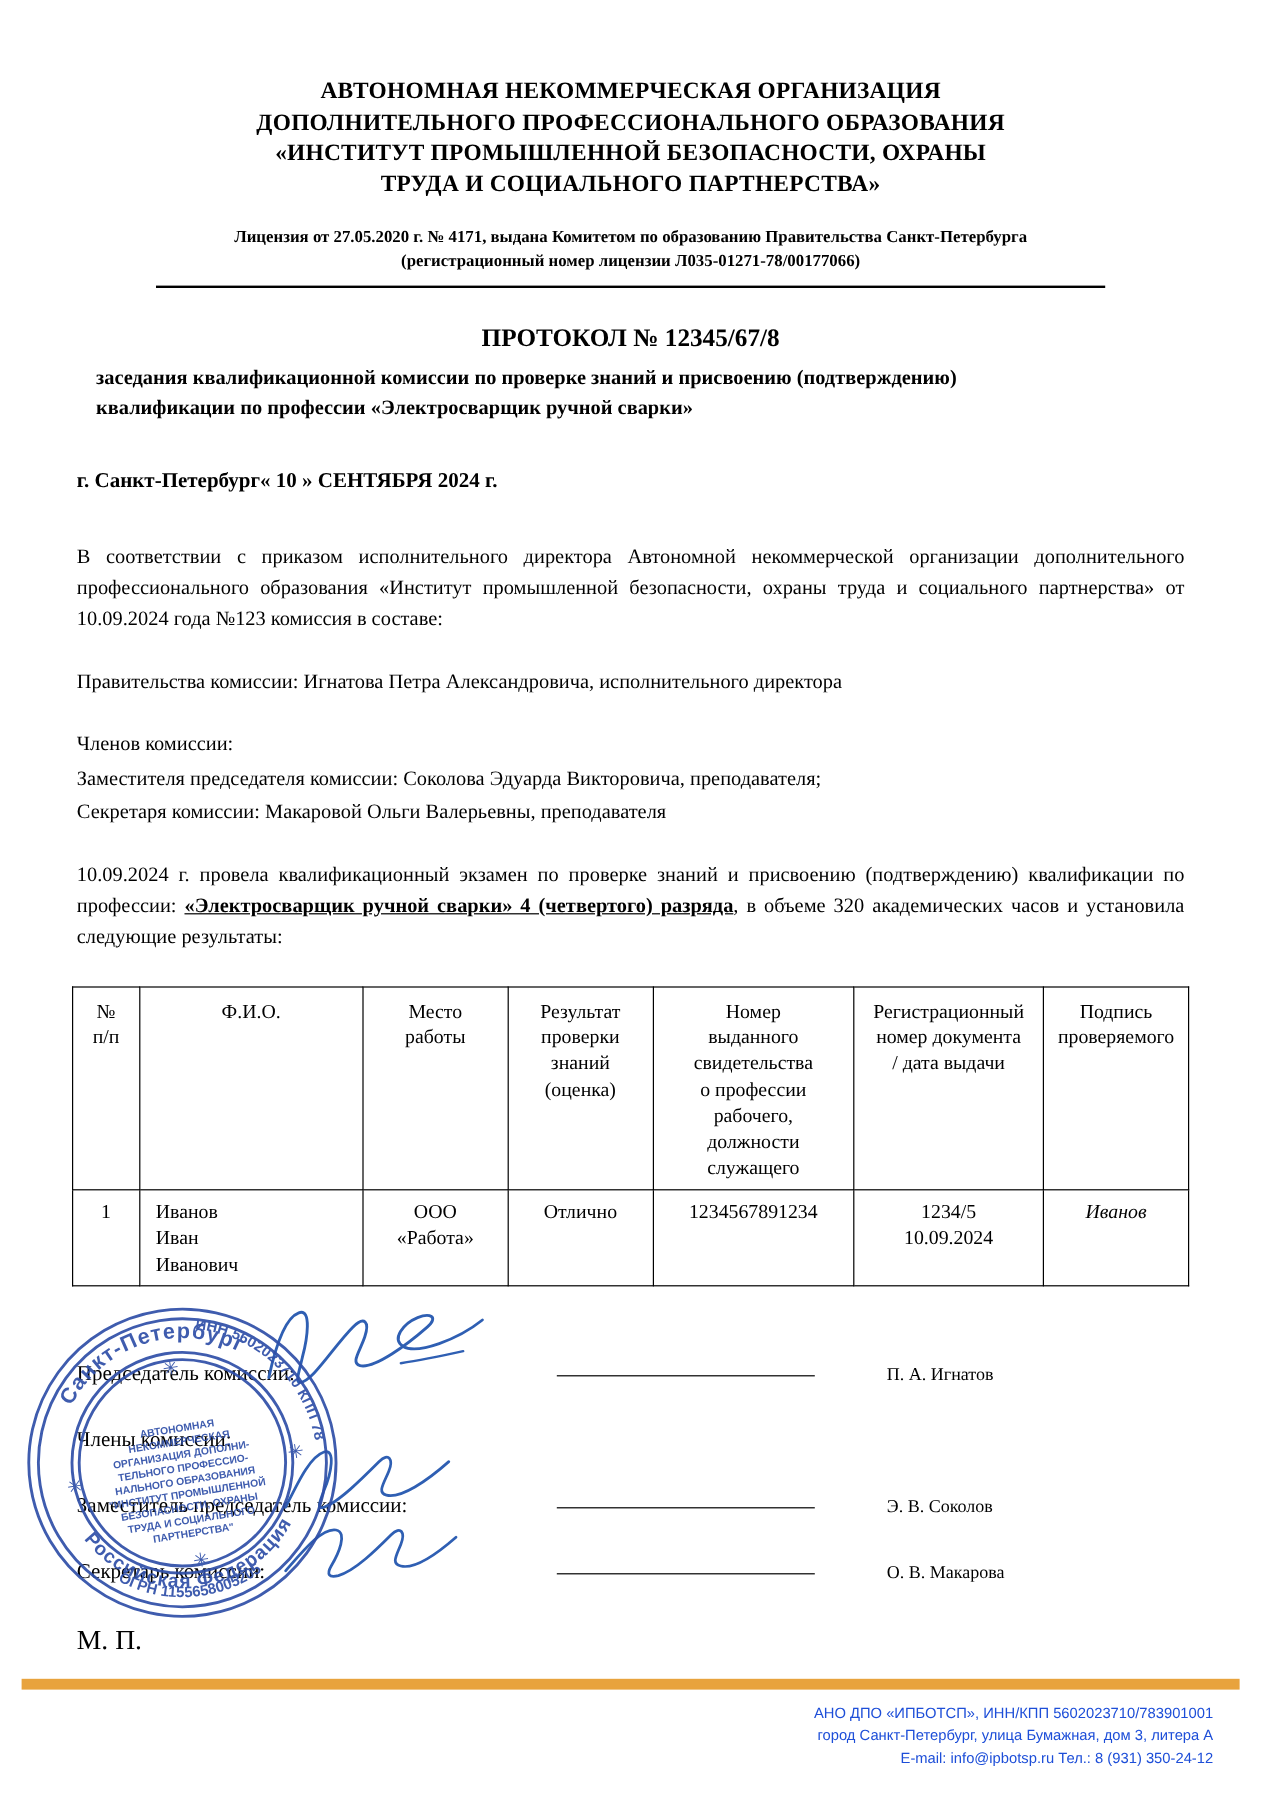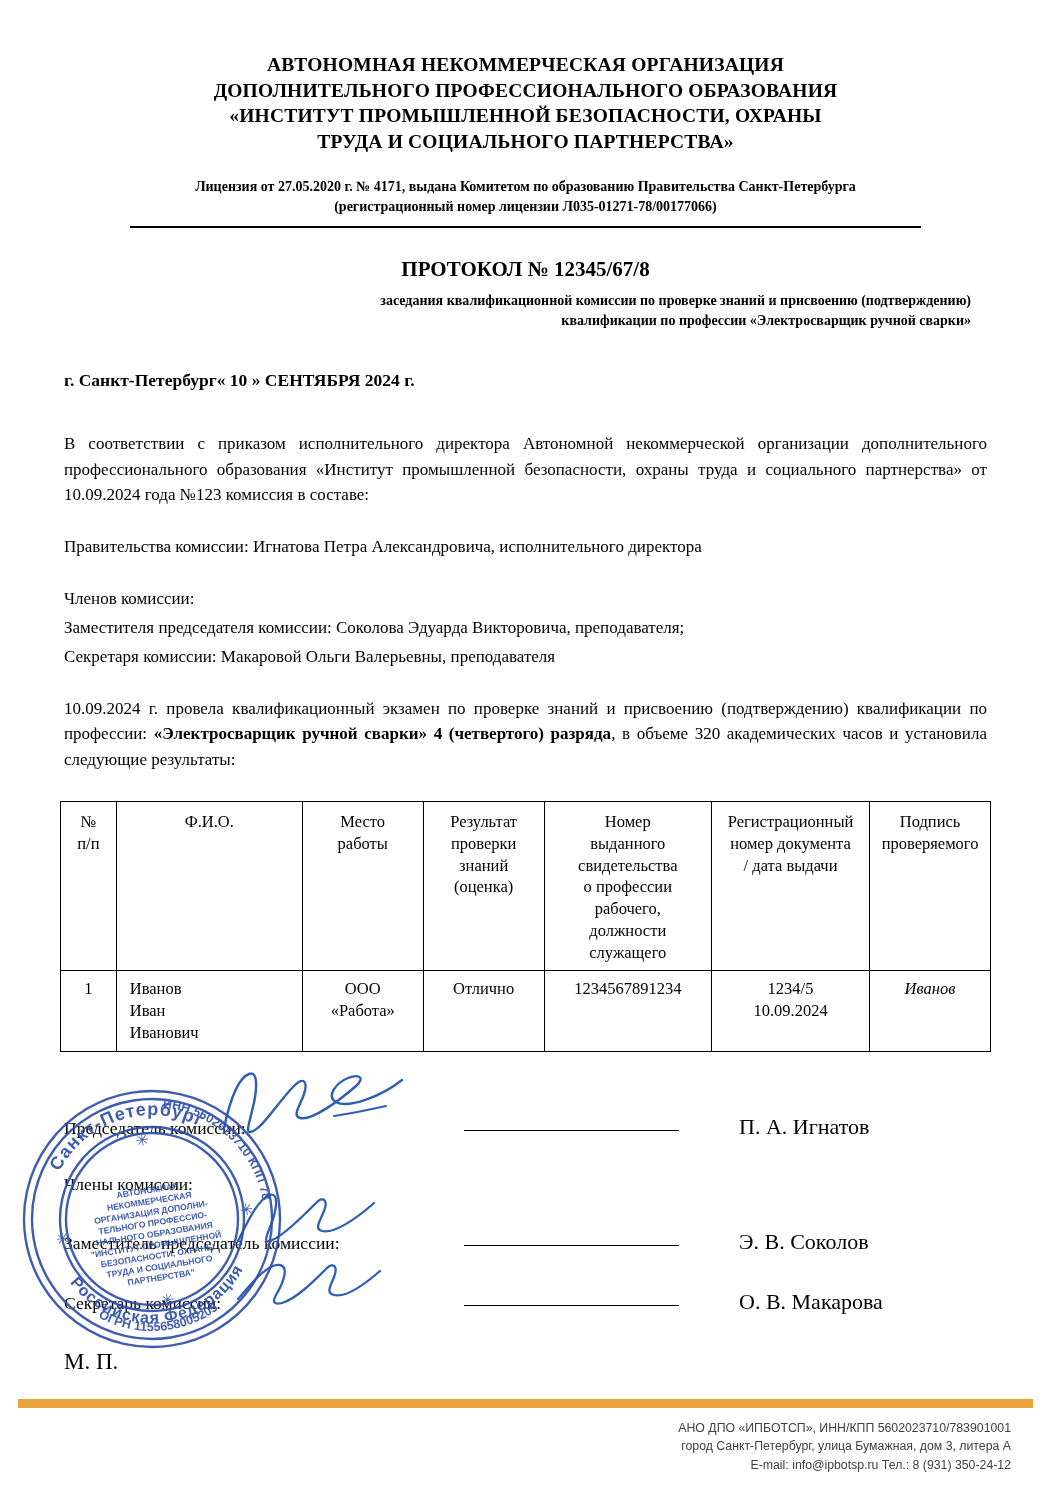--- a/index.html
+++ b/index.html
@@ -13,21 +13,21 @@
     font-family: "Liberation Serif", serif;
     color: #000000;
     position: relative;
     overflow: hidden;
   }
   .page {
     position: relative;
     width: 1051px;
     height: 1500px;
     box-sizing: border-box;
-    padding: 0 60px;
+    padding: 12px 60px;
   }
 
   
   .org-title {
     text-align: center;
     font-weight: bold;
     font-size: 19.5px;
     line-height: 1.32;
     letter-spacing: 0.2px;
     margin: 0;
@@ -50,23 +50,23 @@
   }
 
   
   .protocol-no {
     text-align: center;
     font-weight: bold;
     font-size: 21px;
     margin-top: 29px;
   }
   .protocol-sub {
-    text-align: right;
-    font-weight: bold;
-    font-size: 14px;
+    text-align: left;
+    font-weight: bold;
+    font-size: 17px;
     line-height: 1.45;
     margin-top: 9px;
     padding: 0 20px;
   }
 
   .place-date {
     display: flex;
     justify-content: flex-start;
     align-items: baseline;
     font-weight: bold;
@@ -78,21 +78,21 @@
   
   .body-text {
     font-size: 17px;
     line-height: 1.52;
     text-align: justify;
     margin-top: 40px;
     padding: 0 4px;
   }
   .p-gap { margin-top: 26px; }
   .p-tight { margin-top: 3px; }
-  .bold { font-weight: bold; }
+  .bold { font-weight: bold; text-decoration: underline; }
 
   
   table.results {
     border-collapse: collapse;
     width: 100%;
     margin-top: 28px;
     font-size: 16.5px;
   }
   table.results th,
   table.results td {
@@ -137,21 +137,21 @@
   .sig-line {
     flex: 0 0 auto;
     width: 215px;
     border-bottom: 1.4px solid #000;
     height: 1px;
     margin-right: 60px;
     position: relative;
     top: -3px;
   }
   .sig-name {
-    font-size: 22px;
+    font-size: 15px;
     white-space: nowrap;
   }
   .mp {
     font-size: 23px;
     margin-top: 12px;
   }
 
   
   .scribble {
     position: absolute;
@@ -180,21 +180,21 @@
     background: #e8a33d;
   }
   .footer-text {
     position: absolute;
     right: 40px;
     bottom: 26px;
     text-align: right;
     font-family: "Liberation Sans", sans-serif;
     font-size: 12.3px;
     line-height: 1.5;
-    color: #404040;
+    color: #1d4ed8;
   }
 </style>
 </head>
 <body>
 
 <div class="page">
 
   <div class="org-title">
     <div>АВТОНОМНАЯ НЕКОММЕРЧЕСКАЯ ОРГАНИЗАЦИЯ</div>
     <div>ДОПОЛНИТЕЛЬНОГО ПРОФЕССИОНАЛЬНОГО ОБРАЗОВАНИЯ</div>

